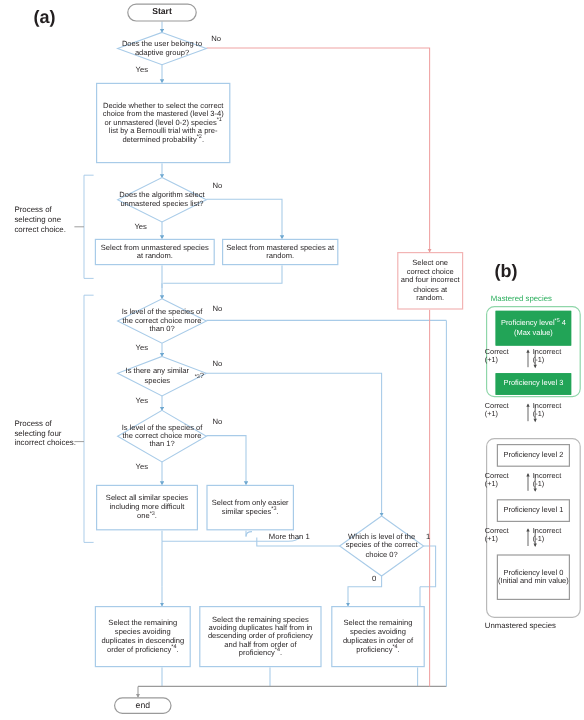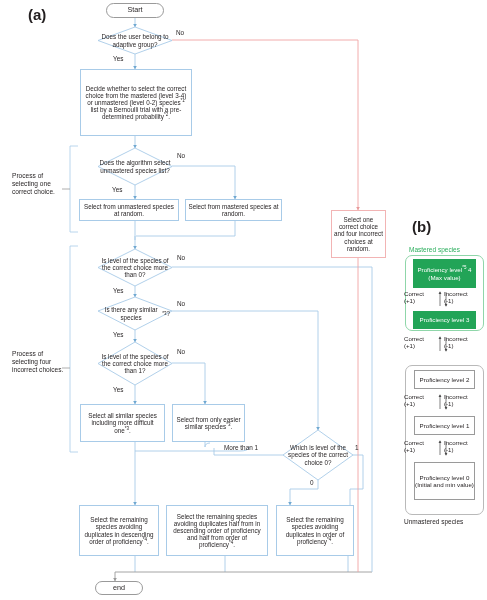--- a/index.html
+++ b/index.html
@@ -135,21 +135,21 @@
       <polygon points="135,249 172,267.5 135,286 98,267.5"></polygon>
       <polygon points="135,297 172,311 135,330 98,311"></polygon>
       <polygon points="135,342 172,363.5 135,385 98,363.5"></polygon>
       <polygon points="318,430 353,455 318,480 283,455"></polygon>
     </g>
   </svg>
 
   <div class="panel-label" style="left:28px;top:6px;">(a)</div>
   <div class="panel-label" style="left:412px;top:218px;">(b)</div>
 
-  <div class="node term" style="left:106px;top:3px;width:58px;height:15px;">Start</div>
+  <div class="node term" style="left:106px;top:3px;width:58px;height:15px;font-weight:bold;">Start</div>
   <div class="node term" style="left:95px;top:581px;width:48px;height:14px;">end</div>
 
   <div class="dec-wrap" style="left:98px;top:27px;width:74px;height:27px;">
     <div class="dec-txt">Does the user belong to adaptive group?</div>
   </div>
   <div class="dec-wrap" style="left:96px;top:148px;width:78px;height:37px;">
     <div class="dec-txt">Does the algorithm select unmastered species list?</div>
   </div>
   <div class="dec-wrap" style="left:98px;top:249px;width:74px;height:37px;">
     <div class="dec-txt">Is level of the species of the correct choice more than 0?</div>

